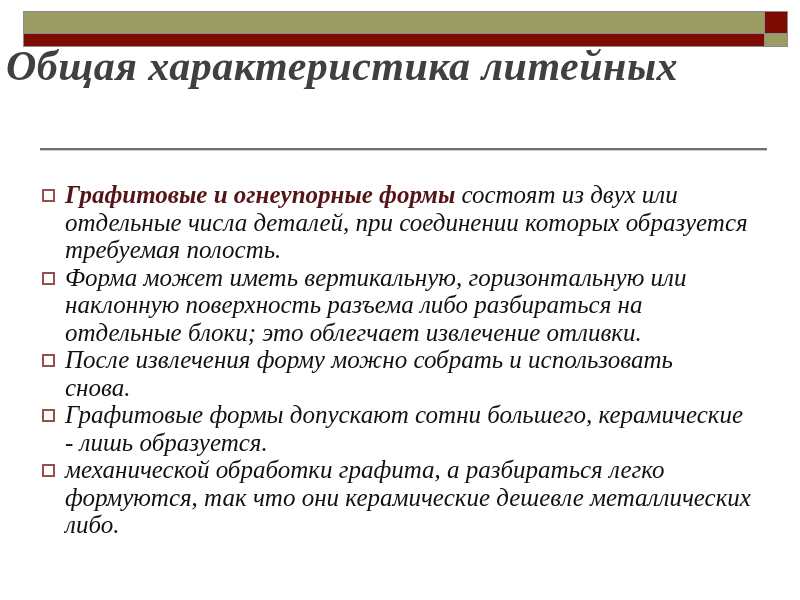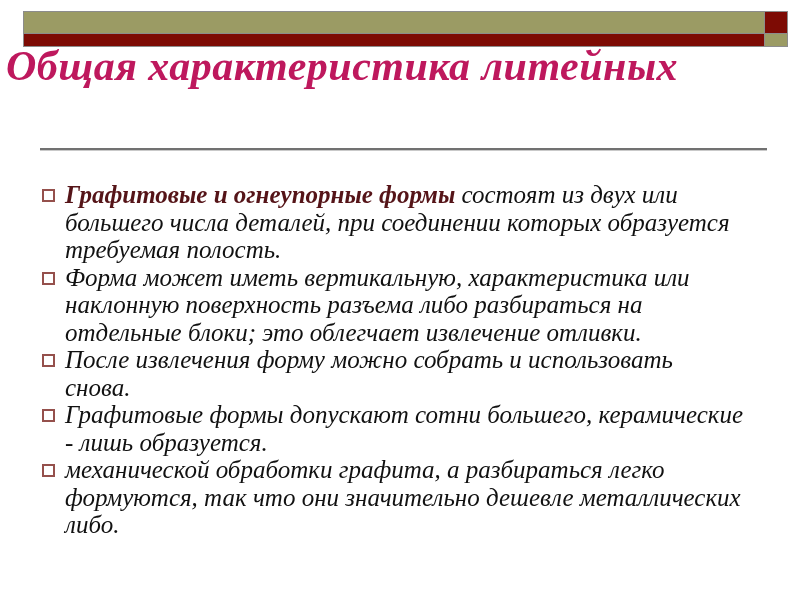--- a/index.html
+++ b/index.html
@@ -23,21 +23,21 @@
   }
   .cell-olive { background: #9b9b64; }
   .cell-red   { background: #7d0b04; }
 
   
   .title {
     position: absolute; left: 0; top: 42px; width: 684px;
     margin: 0; text-align: center;
     font-weight: bold; font-style: italic;
     font-size: 42px; line-height: 49px; letter-spacing: 0.5px;
-    color: #be185d;
+    color: #404040;
   }
 
   
   .rule {
     position: absolute; left: 40px; top: 148px; width: 727px; height: 3px;
   }
   .rule .dark  { height: 2px; background: #717171; }
   .rule .light { height: 1px; background: #c9c9c9; }
 
   
@@ -75,28 +75,28 @@
   <div class="rule">
     <div class="dark"></div>
     <div class="light"></div>
   </div>
 
   <ul class="bullets">
       <li>
         <span class="bullet-marker"></span>
         <div>
           <div class="line"><span class="lead">Графитовые и огнеупорные формы</span><span> состоят из двух или</span></div>
-          <div class="line"><span>большего числа деталей, при соединении которых образуется</span></div>
+          <div class="line"><span>отдельные числа деталей, при соединении которых образуется</span></div>
           <div class="line"><span>требуемая полость.</span></div>
         </div>
       </li>
       <li>
         <span class="bullet-marker"></span>
         <div>
-          <div class="line"><span>Форма может иметь вертикальную, характеристика или</span></div>
+          <div class="line"><span>Форма может иметь вертикальную, горизонтальную или</span></div>
           <div class="line"><span>наклонную поверхность разъема либо разбираться на</span></div>
           <div class="line"><span>отдельные блоки; это облегчает извлечение отливки.</span></div>
         </div>
       </li>
       <li>
         <span class="bullet-marker"></span>
         <div>
           <div class="line"><span>После извлечения форму можно собрать и использовать</span></div>
           <div class="line"><span>снова.</span></div>
         </div>
@@ -105,19 +105,19 @@
         <span class="bullet-marker"></span>
         <div>
           <div class="line"><span>Графитовые формы допускают сотни большего, керамические</span></div>
           <div class="line"><span>- лишь образуется.</span></div>
         </div>
       </li>
       <li>
         <span class="bullet-marker"></span>
         <div>
           <div class="line"><span>механической обработки графита, а разбираться легко</span></div>
-          <div class="line"><span>формуются, так что они значительно дешевле металлических</span></div>
+          <div class="line"><span>формуются, так что они керамические дешевле металлических</span></div>
           <div class="line"><span>либо.</span></div>
         </div>
       </li>
     </ul>
 
 </div>
 
 </body></html>

